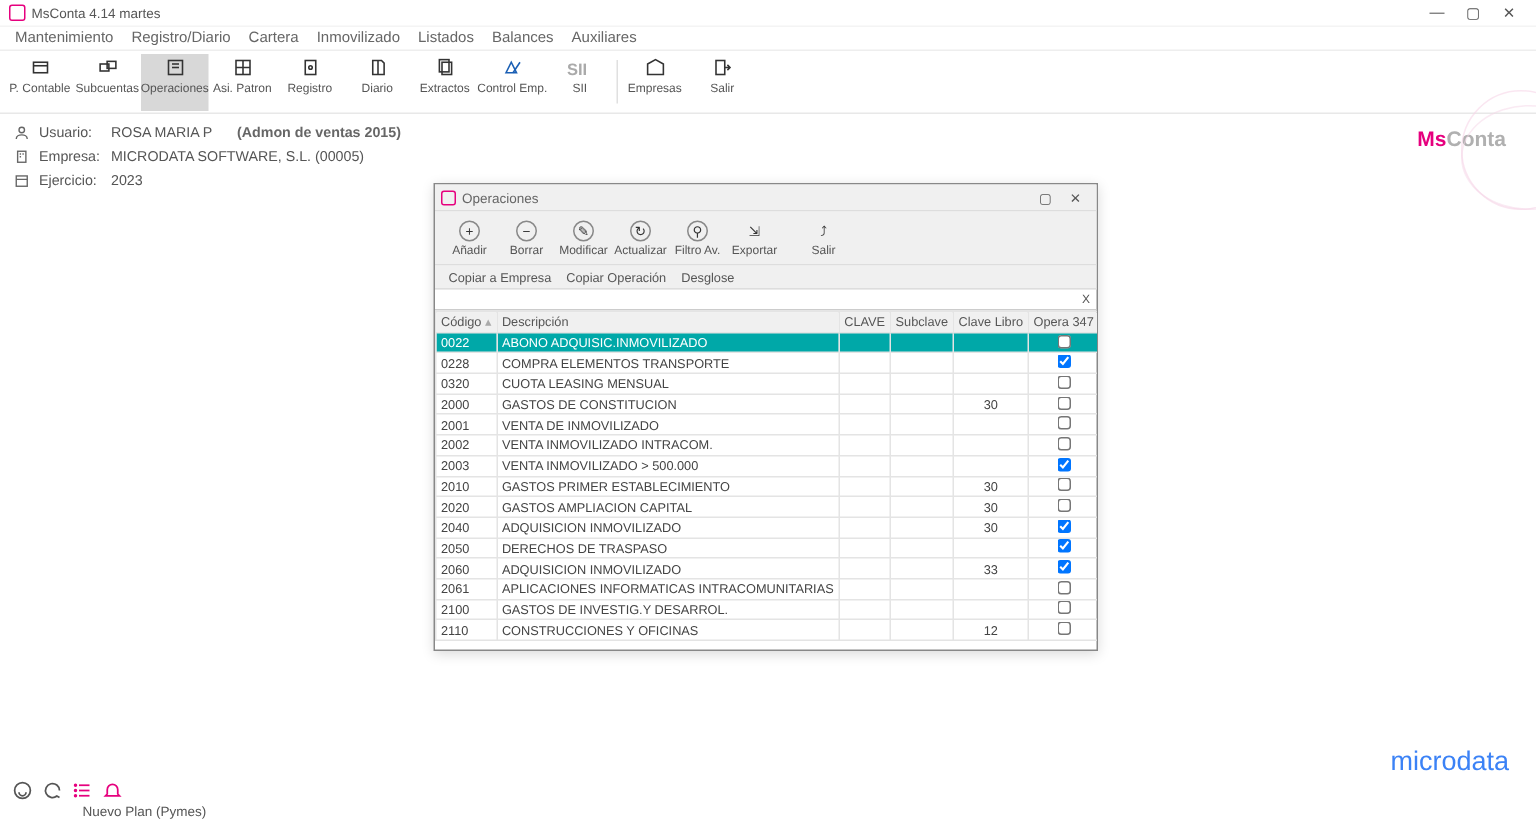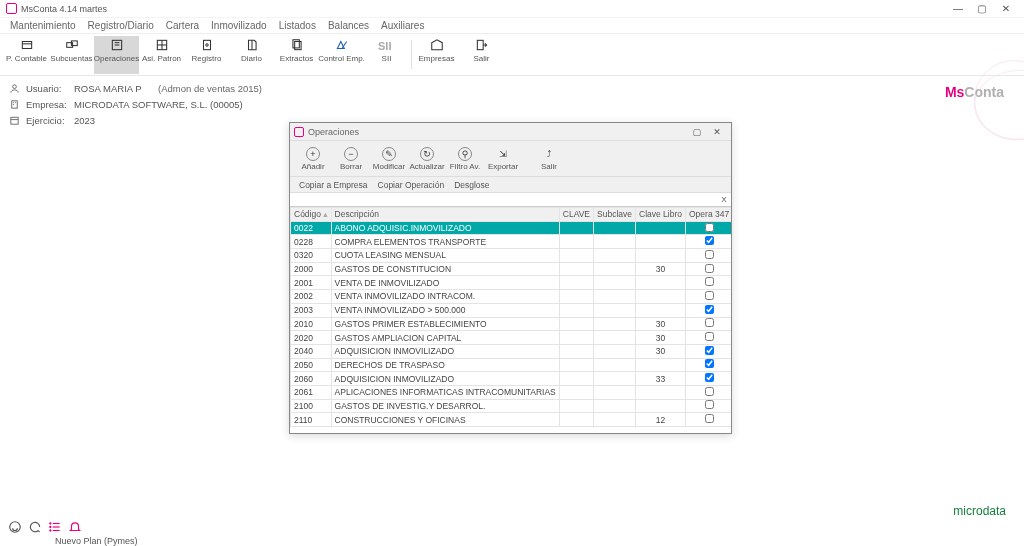--- a/index.html
+++ b/index.html
@@ -14,21 +14,21 @@
 .ribbon .rb { display: flex; flex-direction: column; align-items: center; justify-content: flex-start; width: 45px; height: 38px; cursor: pointer; padding: 2px 1px; }
 .ribbon .rb.active { background: #d8d8d8; }
 .ribbon .rb .ic { width: 18px; height: 14px; display: flex; align-items: center; justify-content: center; color: #333; }
 .ribbon .rb .lbl { font-size: 8px; color: #555; margin-top: 2px; text-align: center; white-space: nowrap; }
 .ribbon .sep { width: 1px; background: #e0e0e0; margin: 4px 2px; }
 .info { padding: 6px 8px; display: flex; flex-direction: column; gap: 4px; }
 .info-row { display: flex; align-items: center; gap: 6px; font-size: 9.5px; color: #555; }
 .info-row .ic2 { width: 12px; height: 12px; display: flex; align-items: center; justify-content: center; color: #666; }
 .info-row .k { width: 42px; }
 .info-row .v1 { width: 78px; }
-.info-row .v2 { color: #666; }
+.info-row .v2 { color: #666; font-weight: bold; }
 .brand { position: absolute; right: 20px; top: 84px; font-size: 14px; font-weight: 600; }
 .brand .ms { color: #e6007e; padding-left: 40px; }
 .brand .cn { color: #b0b0b0; }
 .window { position: absolute; left: 289px; top: 122px; width: 443px; height: 312px; background: #fff; border: 1px solid #888; box-shadow: 0 2px 8px rgba(0,0,0,0.15); display: flex; flex-direction: column; }
 .window .wt { height: 18px; background: #f0f0f0; display: flex; align-items: center; padding: 0 4px; border-bottom: 1px solid #ddd; }
 .window .wt .wti { width: 10px; height: 10px; border: 1px solid #e6007e; border-radius: 2px; margin-right: 4px; }
 .window .wt .wtt { flex: 1; font-size: 9px; color: #666; }
 .window .wt .wbtn { width: 20px; text-align: center; font-size: 9px; color: #555; cursor: pointer; }
 .window .wtool { height: 36px; background: #f0f0f0; display: flex; align-items: center; padding: 2px 4px; border-bottom: 1px solid #ddd; }
 .window .wtool .tb { display: flex; flex-direction: column; align-items: center; width: 38px; cursor: pointer; padding: 2px; }
@@ -46,21 +46,21 @@
 .window th { background: #f0f0f0; font-weight: 400; color: #555; position: sticky; top: 0; }
 .window th.narrow, .window td.narrow { width: 33px; text-align: center; }
 .window th.code, .window td.code { width: 44px; }
 .window tr.sel td { background: #00a8a8; color: #fff; }
 .window input[type=checkbox] { width: 9px; height: 9px; }
 .statusbar { position: absolute; bottom: 0; left: 0; right: 0; height: 26px; display: flex; flex-direction: column; }
 .statusbar .icons { display: flex; align-items: center; gap: 6px; padding: 0 8px; }
 .statusbar .sic { width: 14px; height: 14px; color: #e6007e; cursor: pointer; display: flex; align-items: center; justify-content: center; }
 .statusbar .sic.gray { color: #555; }
 .statusbar .st { font-size: 9px; color: #555; padding: 2px 55px; }
-.brand2 { position: absolute; right: 18px; bottom: 28px; font-size: 12px; color: #15803d; font-weight: 400; }
+.brand2 { position: absolute; right: 18px; bottom: 28px; font-size: 18px; color: #3b82f6; font-weight: 400; }
 .deco { position: absolute; right: -30px; top: 60px; width: 80px; height: 80px; border: 1px solid #f6d6e8; border-radius: 50%; opacity: 0.6; }
 .deco2 { position: absolute; right: -40px; top: 70px; width: 90px; height: 70px; border: 1px solid #f6d6e8; border-radius: 50%; opacity: 0.5; }
 svg { display: block; }
 </style>
 </head>
 <body>
 
 <div class="titlebar">
   <div class="app-icon"></div>
   <div class="title">MsConta 4.14 martes</div>

